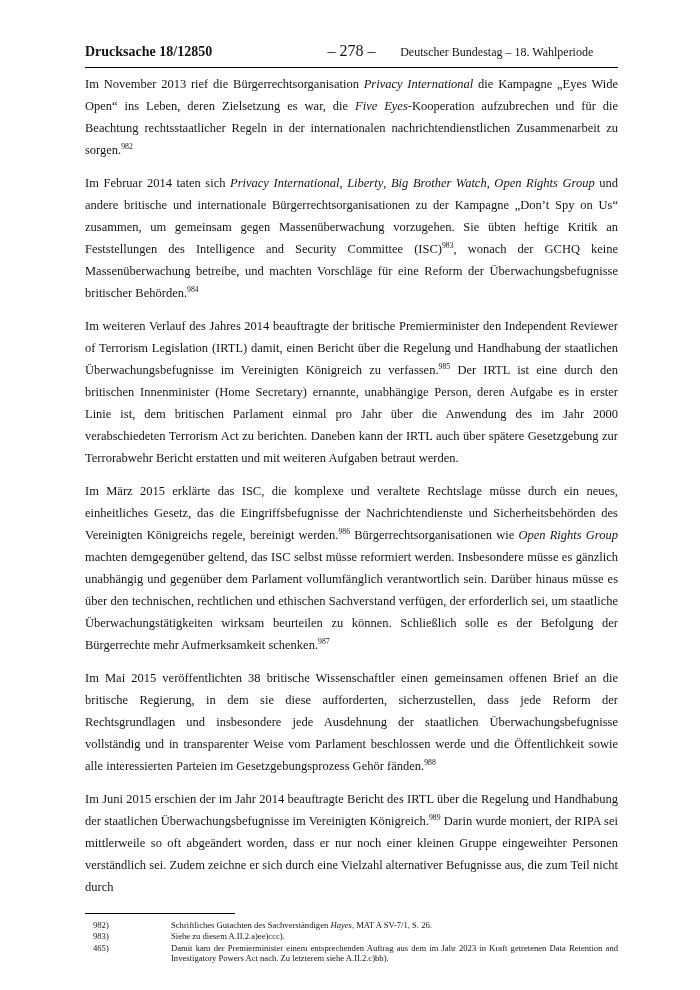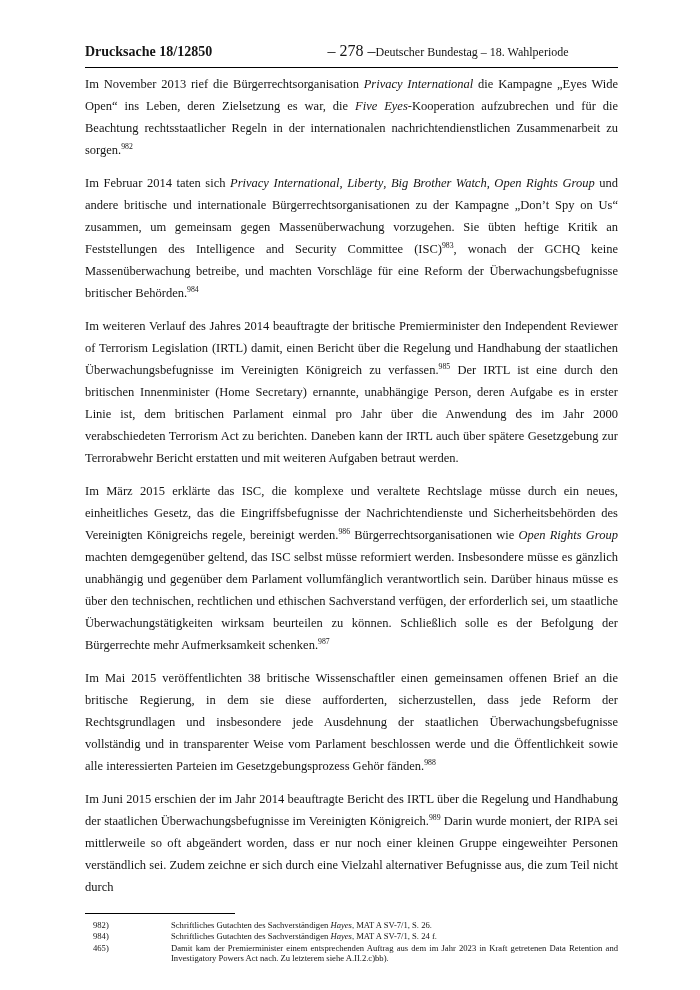--- a/index.html
+++ b/index.html
@@ -15,21 +15,21 @@
     overflow: hidden;
   }
   .header {
     display: flex;
     align-items: baseline;
     border-bottom: 1.4px solid #000;
     padding-bottom: 7px;
   }
   .header-left  { flex: 1; font-weight: bold; font-size: 14px; white-space: nowrap; }
   .header-center{ flex: 0 0 auto; font-size: 16px; }
-  .header-right { flex: 1; text-align: left; font-size: 12px; white-space: nowrap; }
+  .header-right { flex: 1; text-align: center; font-size: 12px; white-space: nowrap; }
 
   .body-text { margin-top: 5px; }
   .para {
     font-size: 12.5px;
     line-height: 1.76;
     text-align: justify;
     margin: 0 0 11px 0;
   }
   .para sup {
     font-size: 0.62em;
@@ -71,22 +71,22 @@
     </div>
 
   <hr class="fn-rule">
 
   <div class="footnotes">
       <div class="footnote">
         <span class="fn-num">982)</span>
         <span class="fn-text"><span>Schriftliches Gutachten des Sachverständigen </span><em>Hayes</em><span>, MAT A SV-7/1, S. 26.</span></span>
       </div>
       <div class="footnote">
-        <span class="fn-num">984)</span>
-        <span class="fn-text"><span>Schriftliches Gutachten des Sachverständigen </span><em>Hayes</em><span>, MAT A SV-7/1, S. 24 f.</span></span>
+        <span class="fn-num">983)</span>
+        <span class="fn-text"><span>Siehe zu diesem A.II.2.a)ee)ccc).</span></span>
       </div>
       <div class="footnote">
         <span class="fn-num">465)</span>
         <span class="fn-text"><span>Damit kam der Premierminister einem entsprechenden Auftrag aus dem im Jahr 2023 in Kraft getretenen Data Retention and Investigatory Powers Act nach. Zu letzterem siehe A.II.2.c)bb).</span></span>
       </div>
     </div>
 
 </div>
 
 </body></html>

